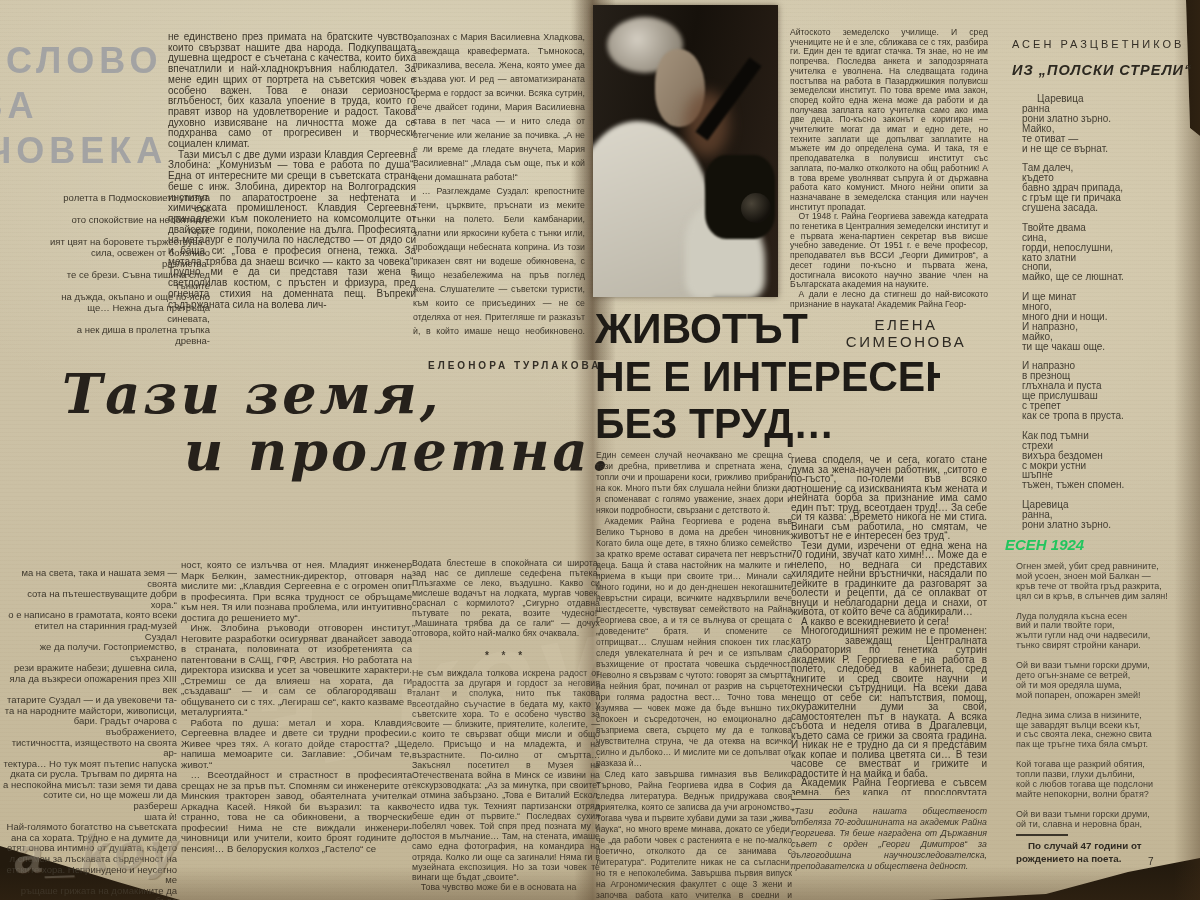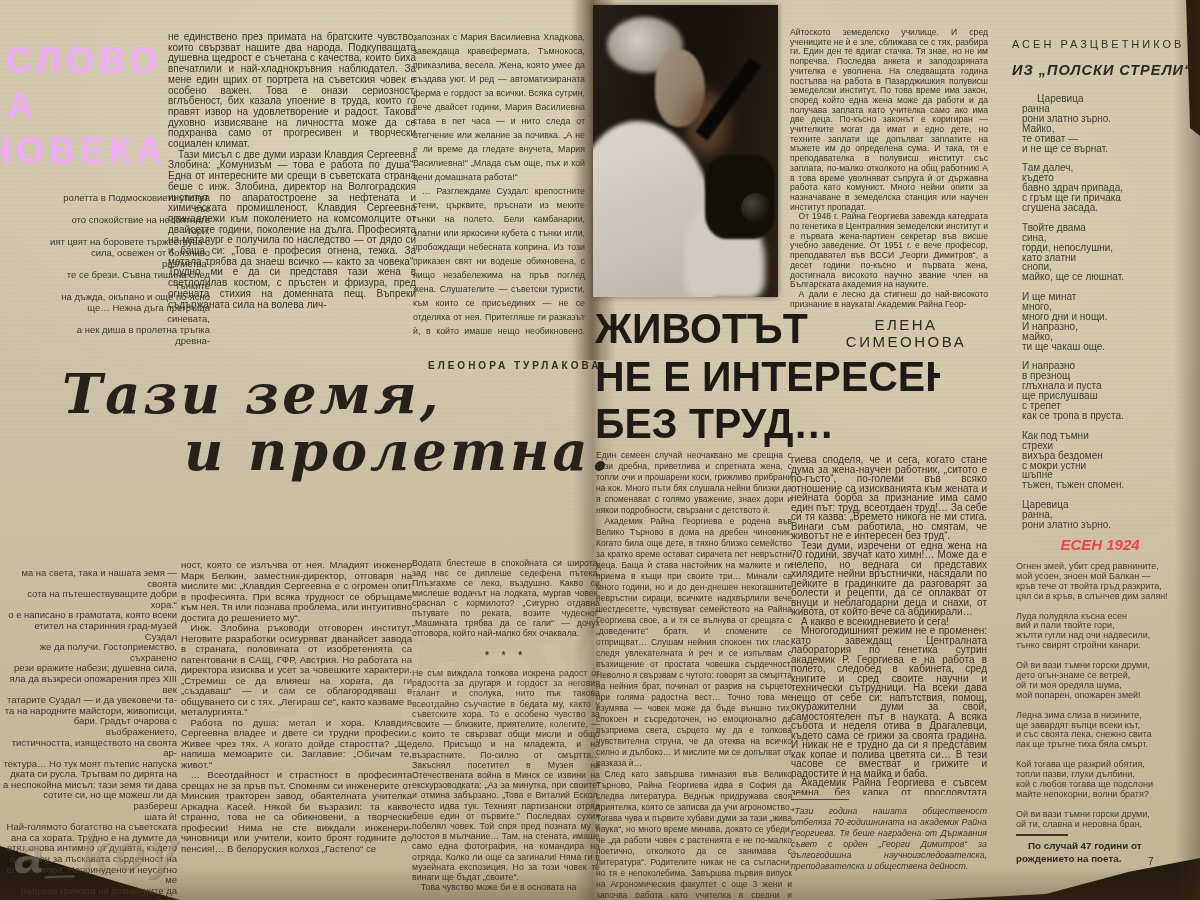--- a/index.html
+++ b/index.html
@@ -21,21 +21,21 @@
   .gutter{position:absolute;top:0;left:574px;width:42px;height:900px;
     background:linear-gradient(90deg,rgba(74,52,30,0) 0%,rgba(74,52,30,.34) 45%,rgba(74,52,30,.14) 62%,rgba(74,52,30,0) 100%);}
   .gutter-top{position:absolute;top:0;left:570px;width:46px;height:360px;
     background:linear-gradient(90deg,rgba(54,36,18,0) 0%,rgba(54,36,18,.38) 48%,rgba(54,36,18,0) 100%);}
 
   .abs{position:absolute;overflow:hidden;}
   .body-col{color:#3b352a;text-align:justify;white-space:pre-line;}
   .frag{color:#3d372c;white-space:pre-line;}
 
   
-  .masthead{left:0;top:38px;width:170px;color:#f0abfc;font-weight:bold;
+  .masthead{left:0;top:38px;width:170px;color:#a3a3a3;font-weight:bold;
     font-size:36px;line-height:45px;letter-spacing:5px;}
   .masthead span{display:block;}
   .mh1{margin-left:6px;} .mh2{margin-left:-20px;} .mh3{margin-left:-14px;}
 
   .intro-frag{left:0;top:192px;width:162px;height:156px;font-size:9.5px;line-height:11px;text-align:right;margin-left:48px;}
 
   .col1-top{left:168px;top:32px;width:248px;height:310px;font-size:10px;line-height:10.7px;}
   .col2-top{left:413px;top:30px;width:172px;height:312px;font-size:8.8px;line-height:14px;}
 
   .headline-left{left:0;top:366px;width:612px;height:180px;color:#26211b;
@@ -89,22 +89,22 @@
   .fn-rule{left:791px;top:799px;width:58px;height:1px;background:#4a443a;}
   .footnote{left:791px;top:806px;width:196px;height:86px;font-size:8.8px;line-height:11px;
     font-style:italic;color:#3b352a;text-align:justify;white-space:pre-line;}
 
   
   .poem-author{left:1012px;top:38px;width:180px;font-size:11px;letter-spacing:3px;color:#332e26;}
   .poem-title{left:1012px;top:62px;width:185px;font-size:14.5px;font-weight:bold;font-style:italic;
     letter-spacing:1px;color:#2c2820;}
   .poem1{left:1022px;top:94px;width:168px;height:436px;font-size:10px;line-height:9.9px;
     color:#433d32;white-space:pre-line;}
-  .poem2-title{left:1005px;top:536px;width:190px;text-align:center;font-size:15px;
-    font-weight:bold;font-style:italic;color:#ef4444;}
+  .poem2-title{left:1005px;top:536px;width:190px;font-size:15px;
+    font-weight:bold;font-style:italic;color:#22c55e;}
   .poem2{left:1016px;top:562px;width:180px;height:266px;font-size:9px;line-height:9.9px;
     color:#433d32;white-space:pre-line;}
   .poem-footer-rule{left:1016px;top:834px;width:52px;height:2px;background:#3b352a;}
   .poem-footer{left:1016px;top:840px;width:170px;height:30px;font-size:9.8px;line-height:12.5px;
     font-weight:bold;color:#2f2a22;text-indent:12px;}
   .page-number{left:1148px;top:856px;width:20px;font-size:10px;color:#332e26;}
 
   
   .wm{font-weight:bold;font-style:italic;letter-spacing:4px;pointer-events:none;}
   .wm1{left:14px;top:822px;font-size:52px;color:rgba(246,241,228,.22);

